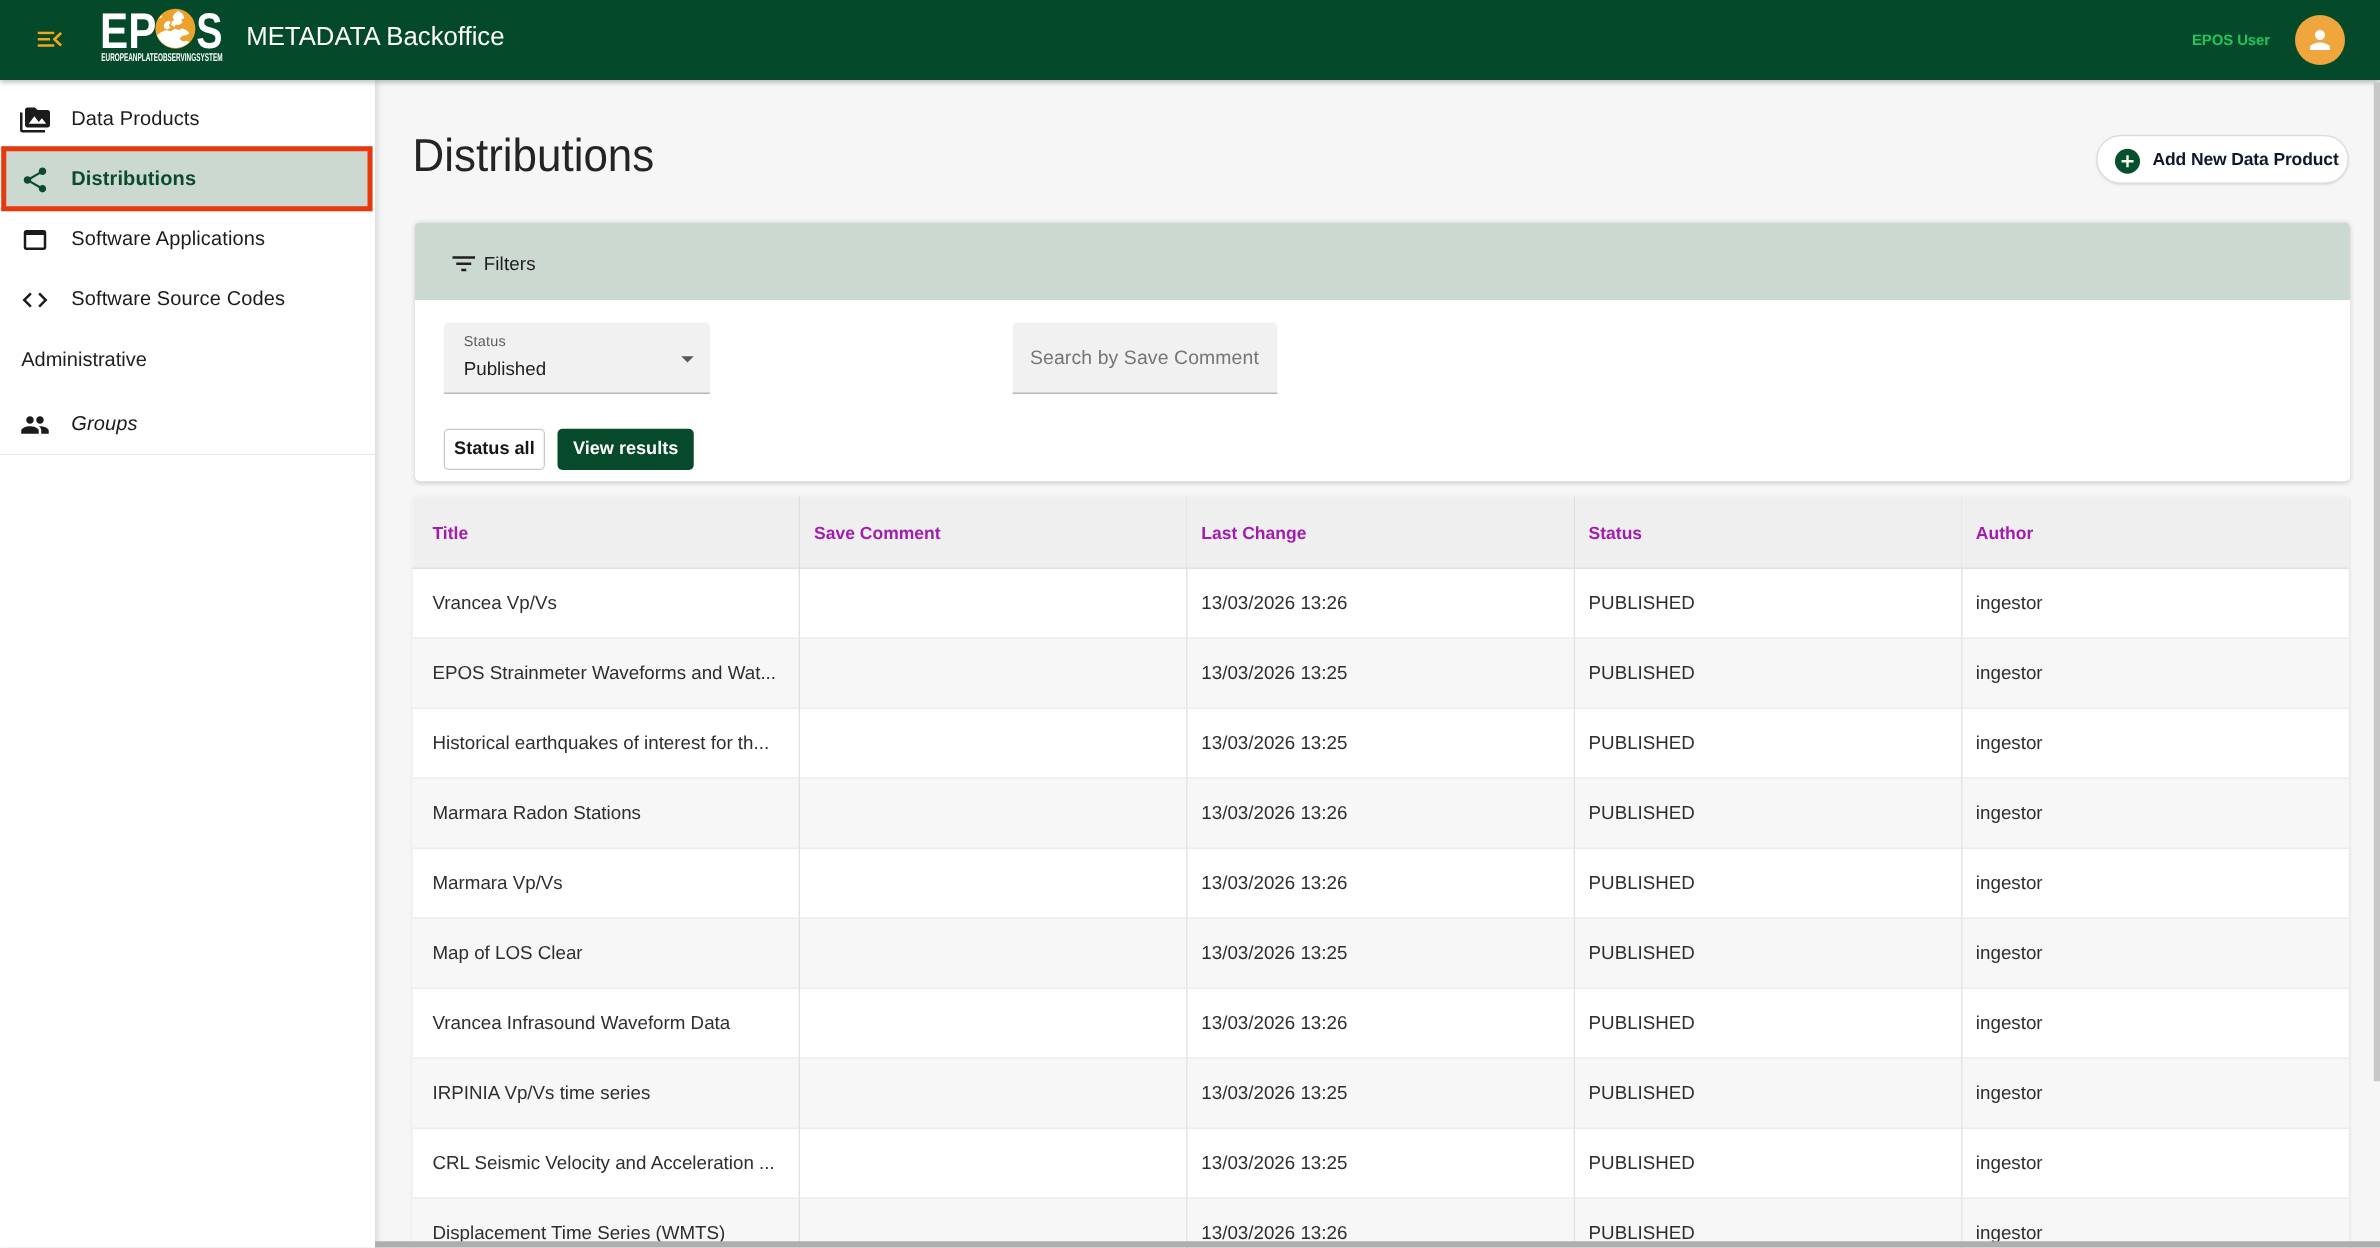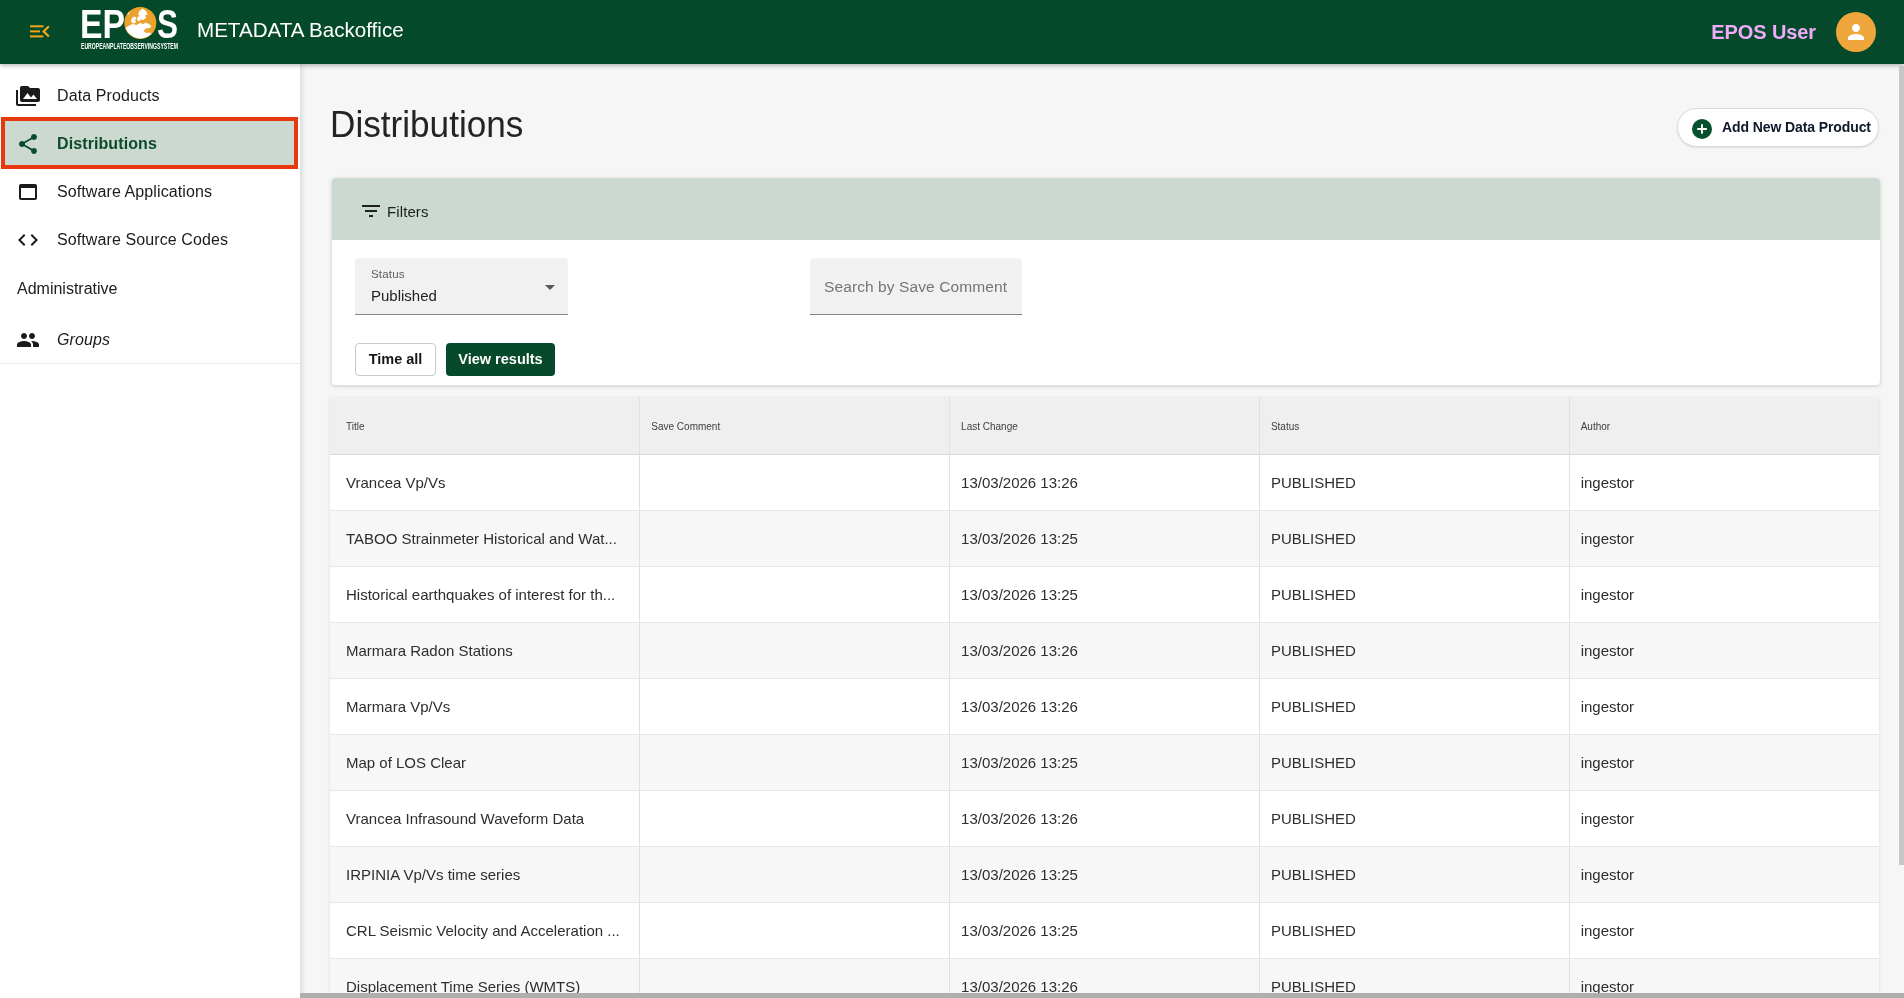--- a/index.html
+++ b/index.html
@@ -6,21 +6,21 @@
   html,body { width:1904px; height:998px; overflow:hidden; background:#f6f6f6;
     font-family:"Liberation Sans", sans-serif; }
   .abs { position:absolute; }
 
   
   #topbar { position:absolute; left:0; top:0; width:1904px; height:64px;
     background:#03492a; box-shadow:0 2px 4px rgba(0,0,0,.25); z-index:30; }
   #apptitle { position:absolute; left:197px; top:12px; height:36px; line-height:36px;
     color:#fff; font-size:21px; transform:scaleX(.98); transform-origin:left center; white-space:nowrap; }
   #user { position:absolute; right:88px; top:14px; height:36px; line-height:36px;
-    color:#f0abfc; font-size:20px; font-weight:bold; letter-spacing:-0.1px; }
+    color:#22c55e; font-size:12px; font-weight:bold; letter-spacing:-0.1px; }
   #avatar { position:absolute; left:1836px; top:12px; width:40px; height:40px;
     border-radius:50%; background:#efa63c; }
 
   
   #sidebar { position:absolute; left:0; top:64px; width:300px; height:934px;
     background:#fff; box-shadow:2px 0 5px rgba(0,0,0,.12); z-index:20; }
   .navitem { position:absolute; left:0; width:300px; height:48px; }
   .navitem .ic { position:absolute; left:16px; top:12px; width:24px; height:24px; }
   .navitem .lbl { position:absolute; left:57px; top:0; height:48px; line-height:48px;
     font-size:16px; color:#1b1b1b; letter-spacing:0.1px; white-space:nowrap; }
@@ -70,22 +70,22 @@
     background:#07492b; border-radius:4px; font-size:14.5px; font-weight:bold;
     color:#fff; text-align:center; line-height:33px; }
 
   
   #tbl { position:absolute; left:330px; top:397px; width:1549px; background:#fff;
     border-collapse:collapse; table-layout:fixed; box-shadow:0 1px 3px rgba(0,0,0,.12); }
   #tbl th, #tbl td { width:309.8px; padding:0 0 0 11px; text-align:left;
     border-right:1px solid #e0e0e0; overflow:hidden; white-space:nowrap; }
   #tbl th:last-child, #tbl td:last-child { border-right:none; }
   #tbl th:first-child, #tbl td:first-child { padding-left:16px; }
-  #tbl th { height:57px; background:#efefef; font-size:10px; font-weight:normal;
-    color:#404040; border-bottom:1px solid #d8d8d8; letter-spacing:0; padding-top:2px; }
+  #tbl th { height:57px; background:#efefef; font-size:14px; font-weight:bold;
+    color:#a21caf; border-bottom:1px solid #d8d8d8; letter-spacing:0; padding-top:2px; }
   #tbl td { height:56px; font-size:15px; color:#2e2e2e; border-bottom:1px solid #e7e7e7; }
   #tbl tr.alt td { background:#f7f7f7; }
 
   
   #vthumb { position:absolute; left:1899px; top:66px; width:5px; height:799px;
     background:#c7c7c7; z-index:40; }
   #hbar { position:absolute; left:300px; top:993px; width:1604px; height:5px;
     background:#aeaeae; z-index:40; }
 </style>
 </head>
@@ -179,42 +179,42 @@
     <span class="ftxt">Filters</span>
   </div>
   <div class="field" id="fstatus">
     <div class="flabel">Status</div>
     <div class="fval">Published</div>
     <div class="arr"></div>
   </div>
   <div class="field" id="fsave">
       <div class="ph">Search by Save Comment</div>
     </div>
-  <div id="clearbtn">Time all</div>
+  <div id="clearbtn">Status all</div>
   <div id="viewbtn">View results</div>
 </div>
 
 <table id="tbl">
   <tbody>
       <tr>
         <th>Title</th>
         <th>Save Comment</th>
         <th>Last Change</th>
         <th>Status</th>
         <th>Author</th>
       </tr>
   <tr>
         <td>Vrancea Vp/Vs</td>
         <td></td>
         <td>13/03/2026 13:26</td>
         <td>PUBLISHED</td>
         <td>ingestor</td>
       </tr>
   <tr class="alt">
-        <td>TABOO Strainmeter Historical and Wat...</td>
+        <td>EPOS Strainmeter Waveforms and Wat...</td>
         <td></td>
         <td>13/03/2026 13:25</td>
         <td>PUBLISHED</td>
         <td>ingestor</td>
       </tr>
   <tr>
         <td>Historical earthquakes of interest for th...</td>
         <td></td>
         <td>13/03/2026 13:25</td>
         <td>PUBLISHED</td>

